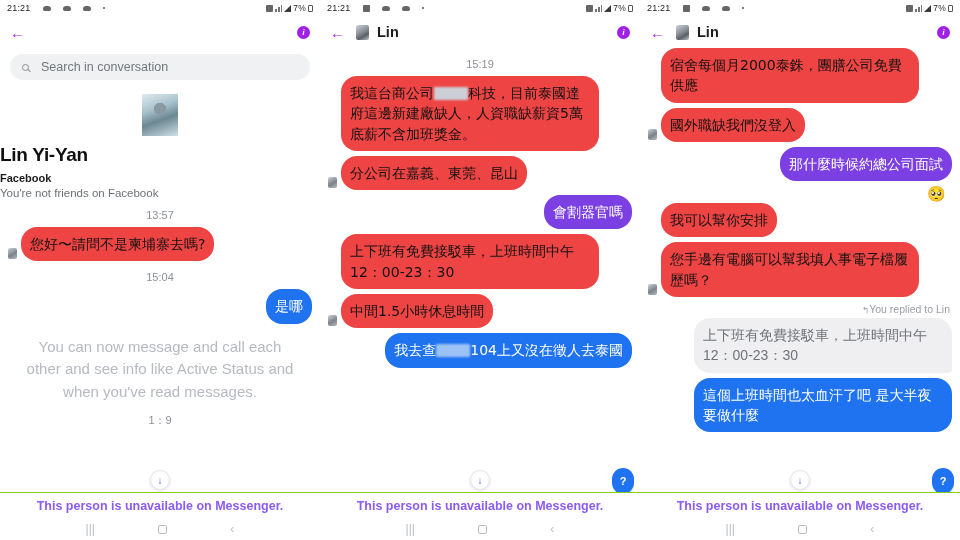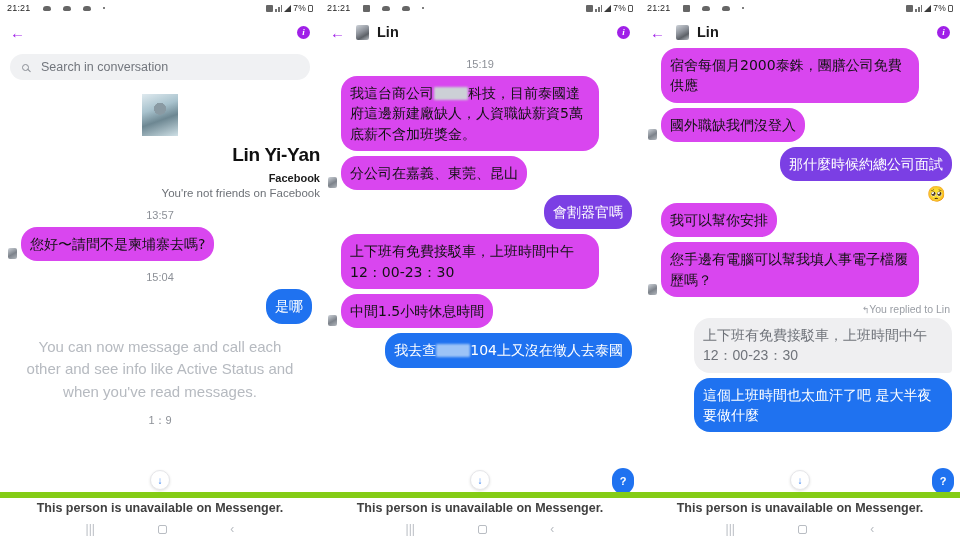--- a/index.html
+++ b/index.html
@@ -90,31 +90,31 @@
     position: relative; flex: 0 0 auto;
   }
   .search-ic::after {
     content: ''; position: absolute; right: -3px; bottom: -2px;
     width: 4px; height: 1.2px; background: #8b8f96;
     transform: rotate(45deg);
   }
   .search-ph { font-size: 12.5px; color: #72767d; }
 
   
-  .profile { text-align: right; padding-top: 14px; }
+  .profile { text-align: left; padding-top: 14px; }
   .profile-avatar {
     width: 36px; height: 42px; margin: 0 auto 8px;
     background:
       radial-gradient(circle at 50% 35%, #8a9aa3 0 18%, transparent 19%),
       linear-gradient(160deg,#dfeaef 0%,#a8c2cd 35%,#6d8792 60%,#cfe0e6 100%);
     filter: blur(.5px);
   }
   .profile-name { font-size: 19px; font-weight: 700; color: #101010; letter-spacing: -.3px; }
   .profile-sub { font-size: 11px; color: #1b1b1b; margin-top: 6px; font-weight: 600; }
-  .profile-note { font-size: 11.5px; color: #6d7177; margin-top: 3px; padding-left: 8px; }
+  .profile-note { font-size: 11.5px; color: #6d7177; margin-top: 3px; }
 
   
   .thread {
     flex: 1; position: relative; overflow: hidden;
     padding: 0 8px;
   }
   .ts {
     text-align: center; font-size: 11px; color: #8c9097;
     margin: 10px 0 6px;
   }
@@ -129,21 +129,21 @@
   .mini-spacer { width: 13px; flex: 0 0 13px; }
   .bubble {
     max-width: 258px;
     padding: 7px 9px;
     border-radius: 16px;
     font-size: 14px;
     line-height: 1.45;
     font-family: "DejaVu Sans", "Liberation Sans", sans-serif;
     word-break: break-word;
   }
-  .bubble.in  { background: #d946ef; color: #121212; }
+  .bubble.in  { background: #ef4444; color: #121212; }
   .bubble.out-blue   { background: #1f72f0; color: #ffffff; }
   .bubble.out-purple { background: #7b3fe4; color: #ffffff; }
   .bubble.small { max-width: 200px; }
   .redact {
     display: inline-block; width: 34px; height: 13px;
     background: #ccd0d6; vertical-align: -2px; border-radius: 1px;
     filter: blur(1px);
   }
   .redact.onblue { background: #9cc3f7; }
 
@@ -179,22 +179,22 @@
     position: absolute; right: 6px; bottom: -2px;
     width: 22px; height: 26px; border-radius: 11px;
     background: #1f72f0; color: #fff;
     font-size: 11px; font-weight: 600;
     display: flex; align-items: center; justify-content: center;
   }
 
   
   .unavailable {
     flex: 0 0 26px; display: flex; align-items: center; justify-content: center;
-    font-size: 12.5px; color: #404040; font-weight: 600;
-    border-top: 6px solid #84cc16;
+    font-size: 12.5px; color: #8b5cf6; font-weight: 600;
+    border-top: 1px solid #84cc16;
   }
   .navbar {
     flex: 0 0 22px; display: flex; align-items: center; justify-content: space-around;
     padding: 0 54px;
   }
   .nav-ic { color: #b9bdc3; font-size: 12px; line-height: 1; }
   .nav-home {
     width: 9px; height: 9px; border: 1.3px solid #b9bdc3; border-radius: 2px;
   }
 </style>

